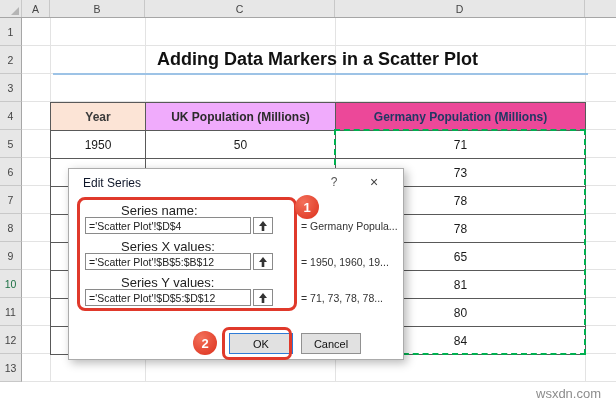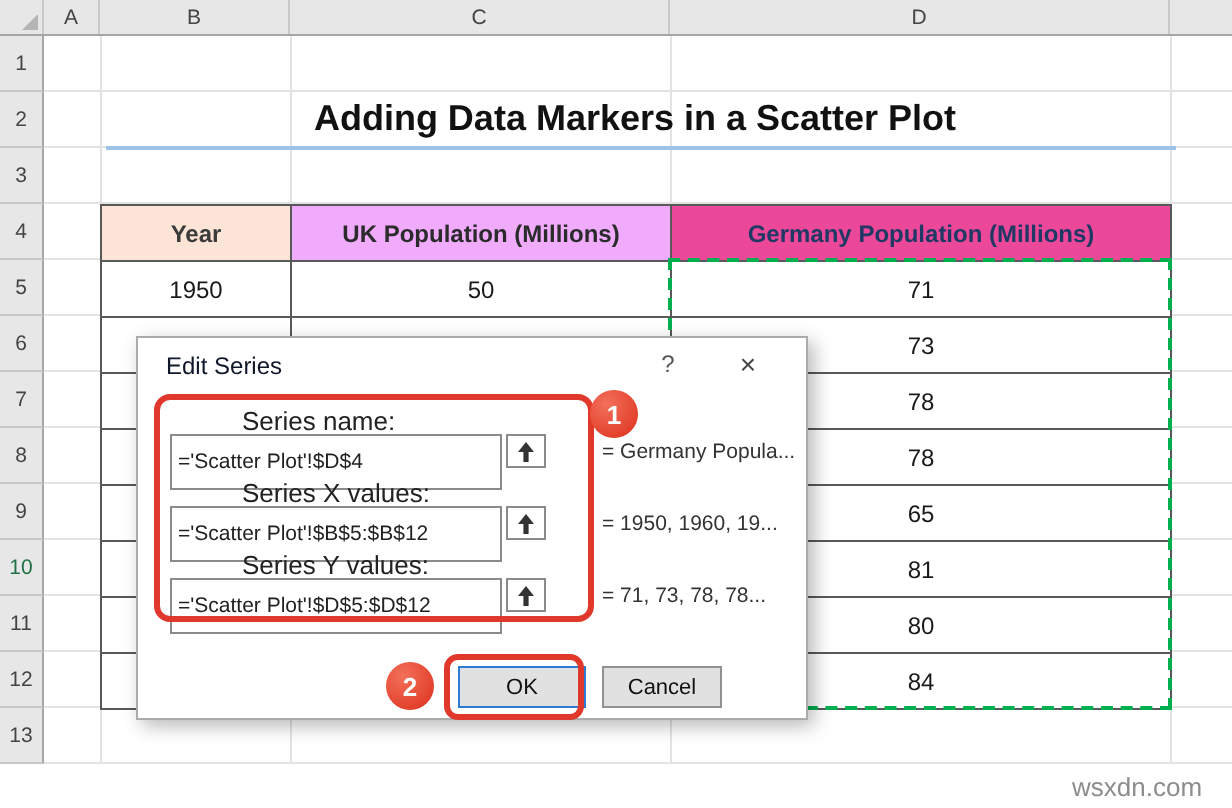--- a/index.html
+++ b/index.html
@@ -55,21 +55,21 @@
             background:#fff; border:1px solid #ABABAB;
             box-shadow:3px 3px 9px rgba(0,0,0,0.28); }
   .dlg-title { position:absolute; left:14px; top:7px; font-size:12px; color:#0f172a; }
   .dlg-help  { position:absolute; left:252px; top:3px; width:26px; height:19px;
                display:flex; align-items:center; justify-content:center;
                font-size:12px; color:#555; background:transparent; border:none; }
   .dlg-close { position:absolute; left:290px; top:3px; width:30px; height:19px;
                display:flex; align-items:center; justify-content:center;
                font-size:14px; color:#444; background:transparent; border:none; }
   .fld-label { position:absolute; left:16px; font-size:13px; color:#222;margin-left:36px; }
-  .fld-input { position:absolute; left:16px; width:166px; height:28px; box-sizing:border-box;
+  .fld-input { position:absolute; left:16px; width:166px; height:17px; box-sizing:border-box;
                border:1px solid #8a8a8a; font-size:10.5px; color:#222; padding:0 3px;
                font-family:"Liberation Sans", sans-serif; }
   .collapse-btn { position:absolute; left:184px; width:20px; height:17px; box-sizing:border-box;
                   border:1px solid #8a8a8a; background:#fff; display:flex;
                   align-items:center; justify-content:center; padding:0; }
   .fld-preview { position:absolute; left:232px; font-size:10.5px; color:#333; white-space:nowrap; }
 
   .btn { position:absolute; top:164px; height:21px; box-sizing:border-box;
          background:#E1E1E1; border:1px solid #919191; font-size:11px; color:#111;
          display:flex; align-items:center; justify-content:center;

